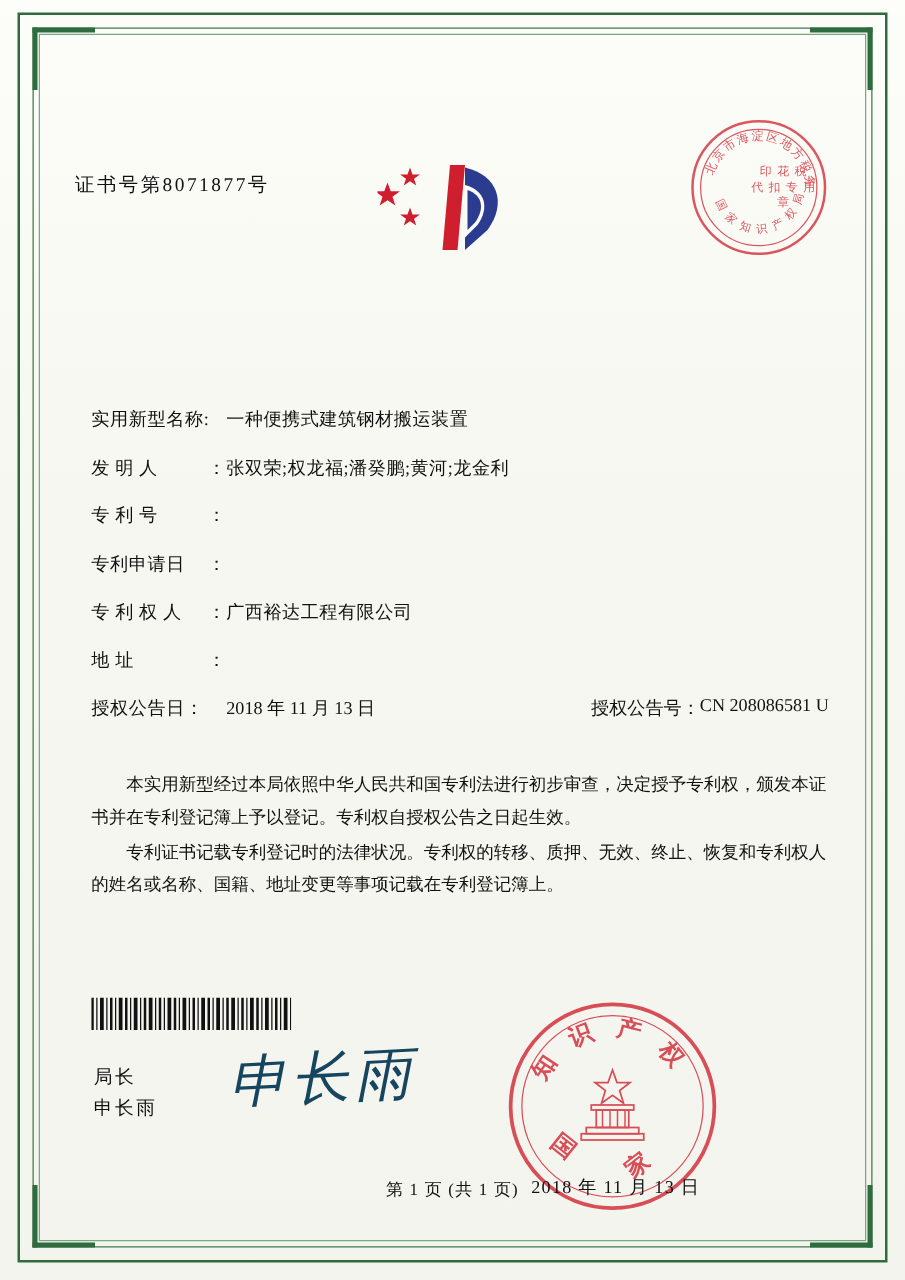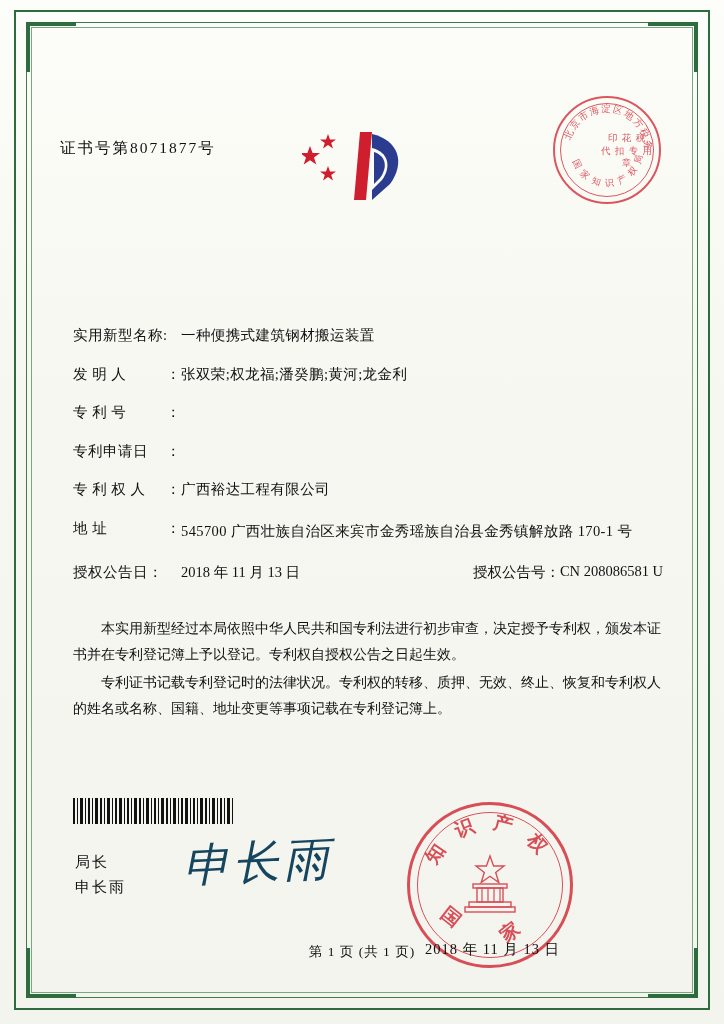--- a/index.html
+++ b/index.html
@@ -363,21 +363,20 @@
           <span>：</span>
         </div>
         <div class="val">广西裕达工程有限公司</div>
       </div>
 
       <div class="row addr">
         <div class="lbl spread">
           <span>地 址</span>
           <span>：</span>
         </div>
-        <div class="val">545700 广西壮族自治区来宾市金秀瑶族自治县金秀镇解放路 170-1 号</div>
       </div>
 
       <div class="row grant">
         <div class="grant-inline">
           <div class="gl">
             <div class="lbl">授权公告日：</div>
             <div>2018 年 11 月 13 日</div>
           </div>
           <div class="gl">
             <div>授权公告号：</div>

